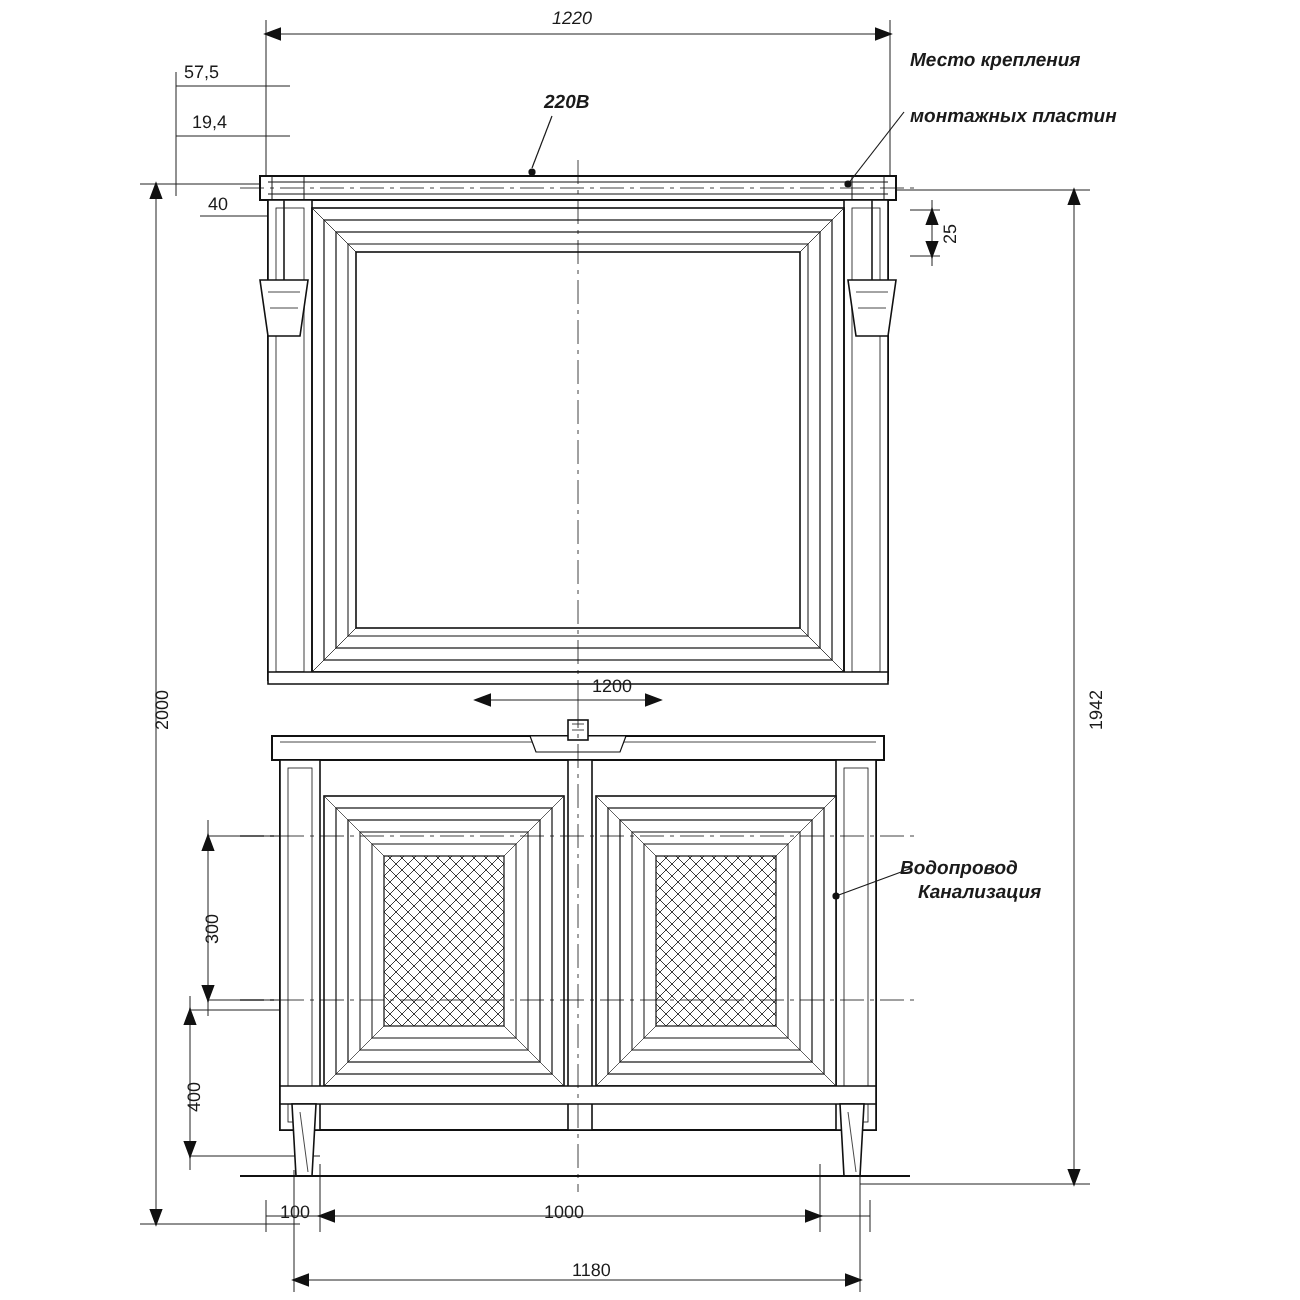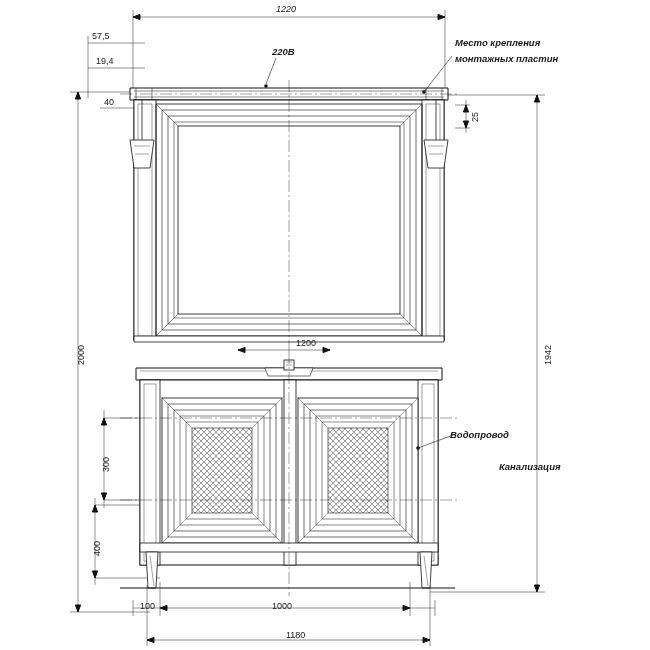--- a/index.html
+++ b/index.html
@@ -198,18 +198,18 @@
   <div class="lbl rot" style="left:76px;top:365px;transform:rotate(-90deg);">2000</div>
   <div class="lbl rot" style="left:543px;top:365px;transform:rotate(-90deg);">1942</div>
   <div class="lbl" style="left:272px;top:338px;margin-left:24px;">1200</div>
   <div class="lbl rot" style="left:101px;top:472px;transform:rotate(-90deg);">300</div>
   <div class="lbl rot" style="left:92px;top:556px;transform:rotate(-90deg);">400</div>
   <div class="lbl" style="left:140px;top:601px;">100</div>
   <div class="lbl" style="left:272px;top:601px;">1000</div>
   <div class="lbl" style="left:286px;top:630px;">1180</div>
 
   <div class="lbl it" style="left:272px;top:46px;">220В</div>
-  <div class="lbl it" style="left:455px;top:37px;">Место крепления</div>
+  <div class="lbl it" style="left:455px;top:25px;">Место крепления</div>
   <div class="lbl it" style="left:455px;top:53px;">монтажных пластин</div>
   <div class="lbl it" style="left:450px;top:429px;">Водопровод</div>
-  <div class="lbl it" style="left:459px;top:461px;margin-left:40px;">Канализация</div>
+  <div class="lbl it" style="left:459px;top:441px;">Канализация</div>
 
 </div>
 
 </body></html>

